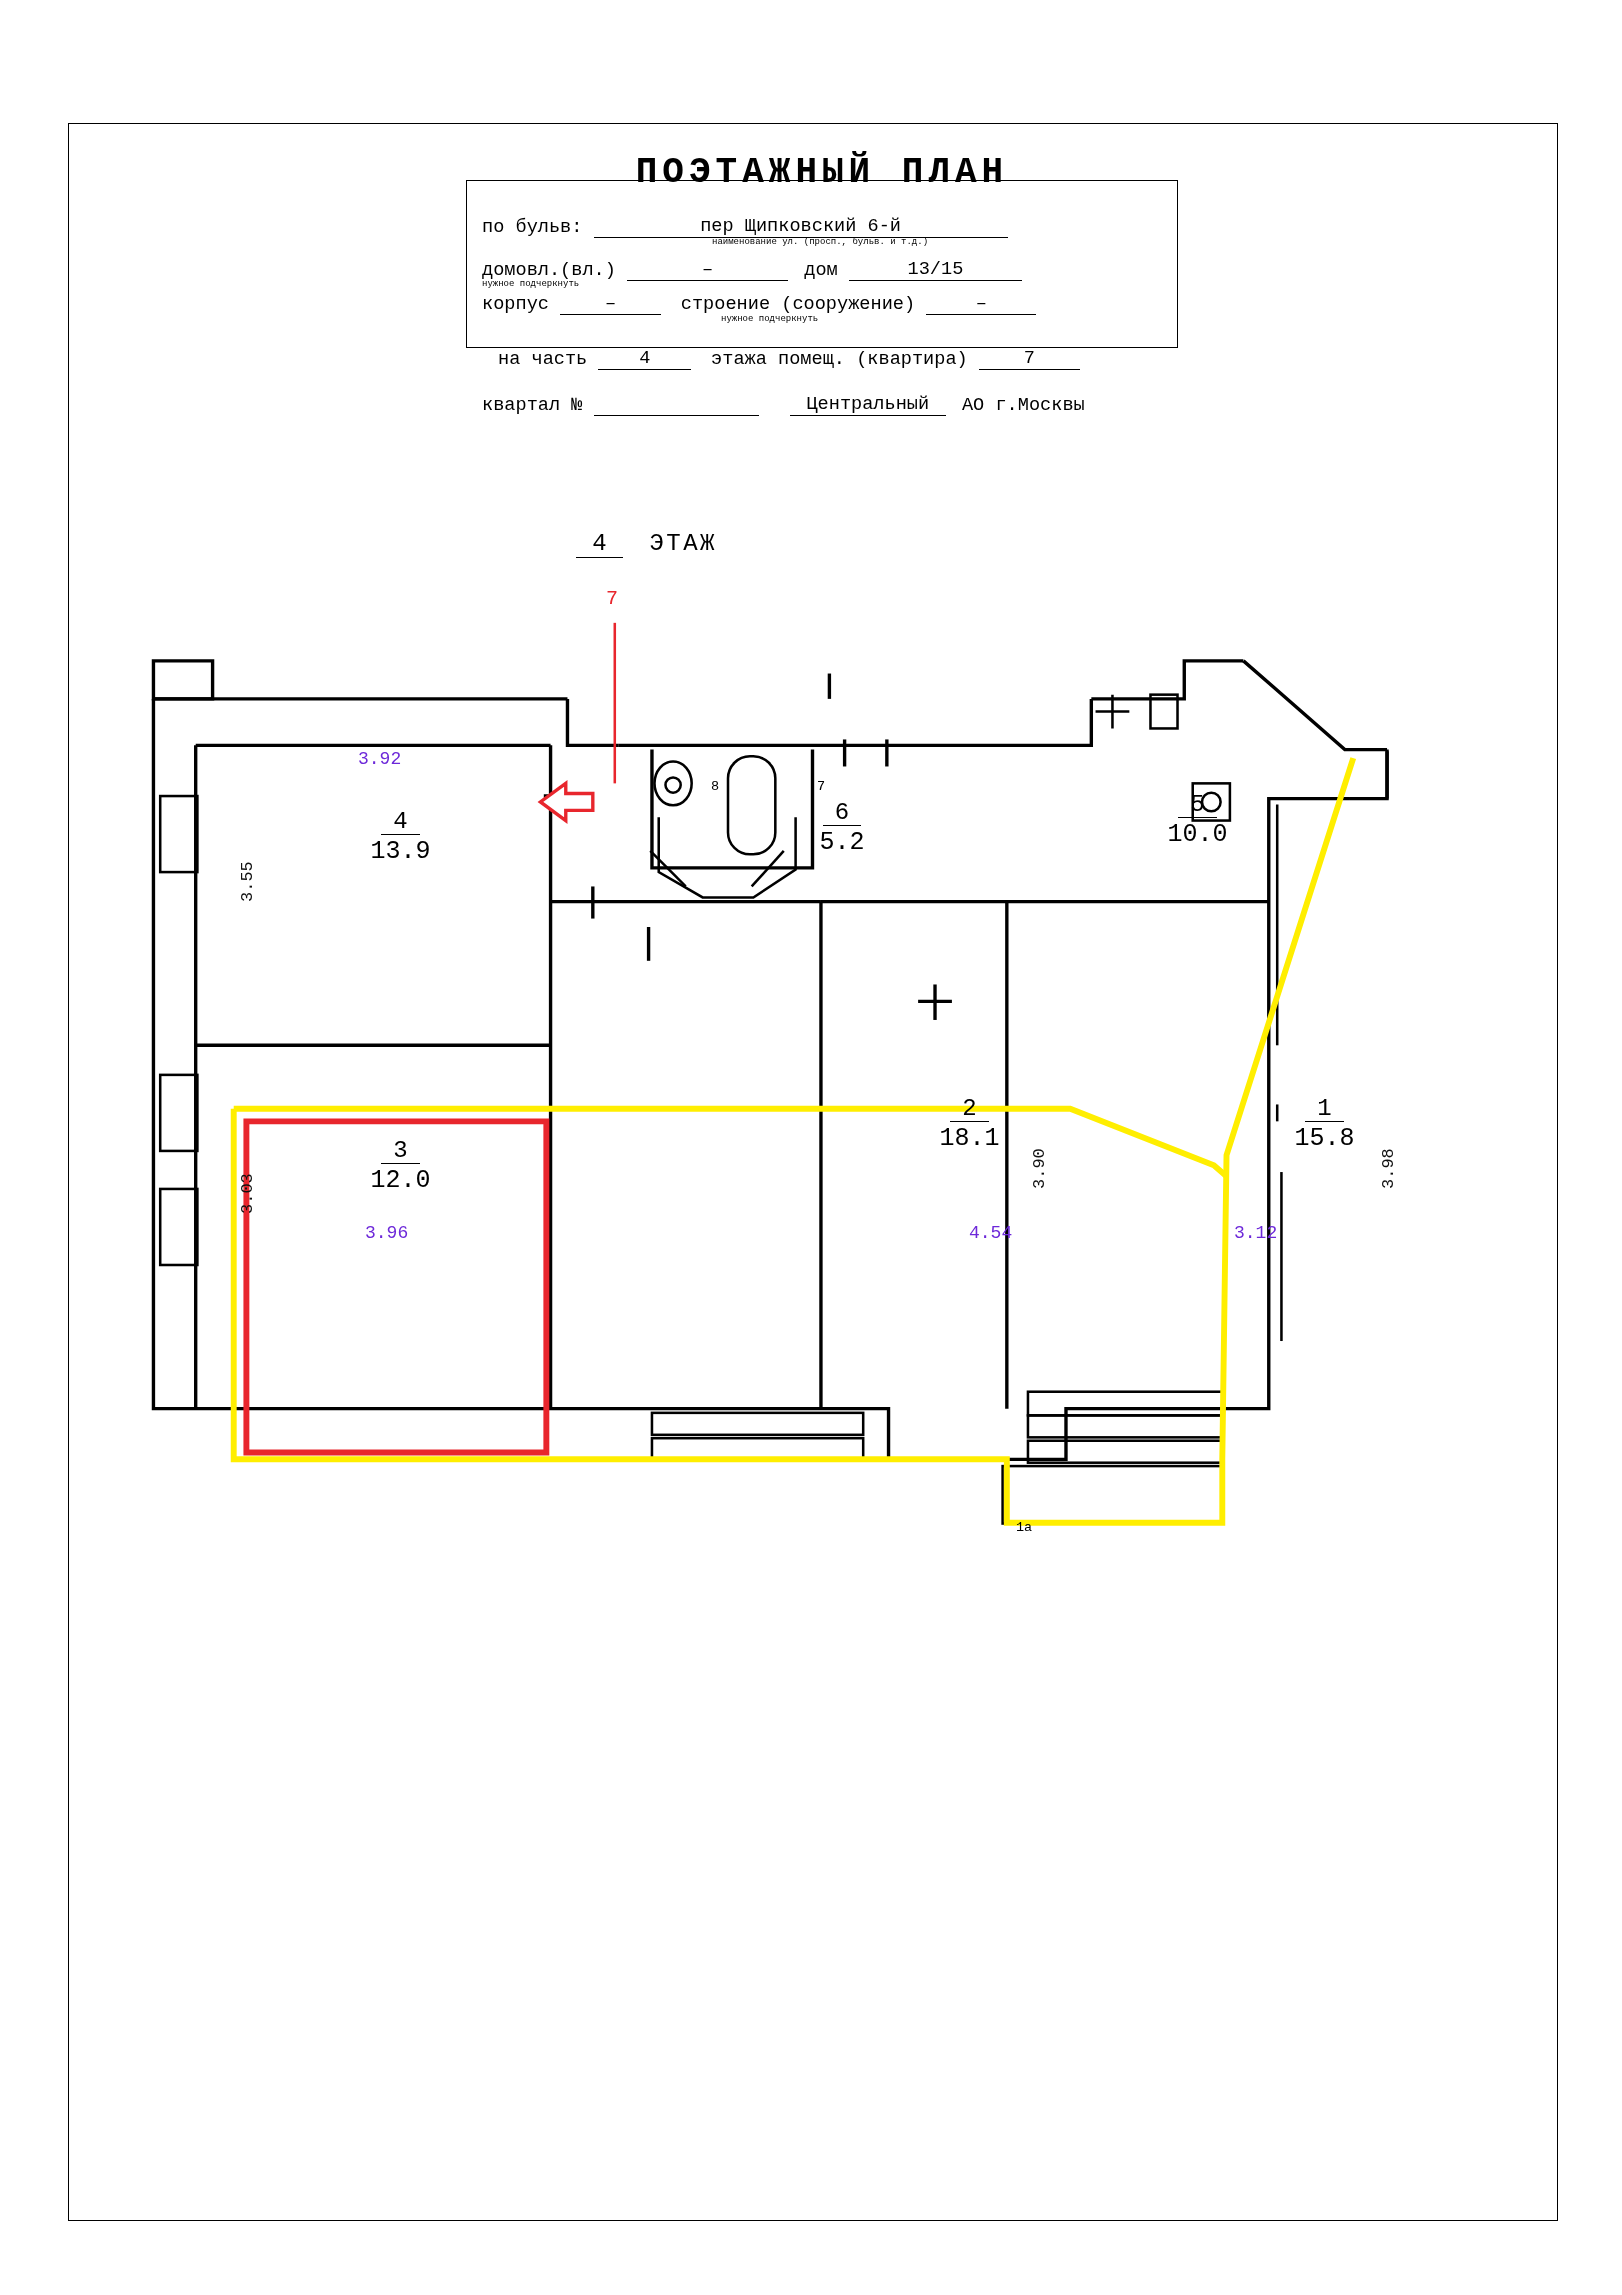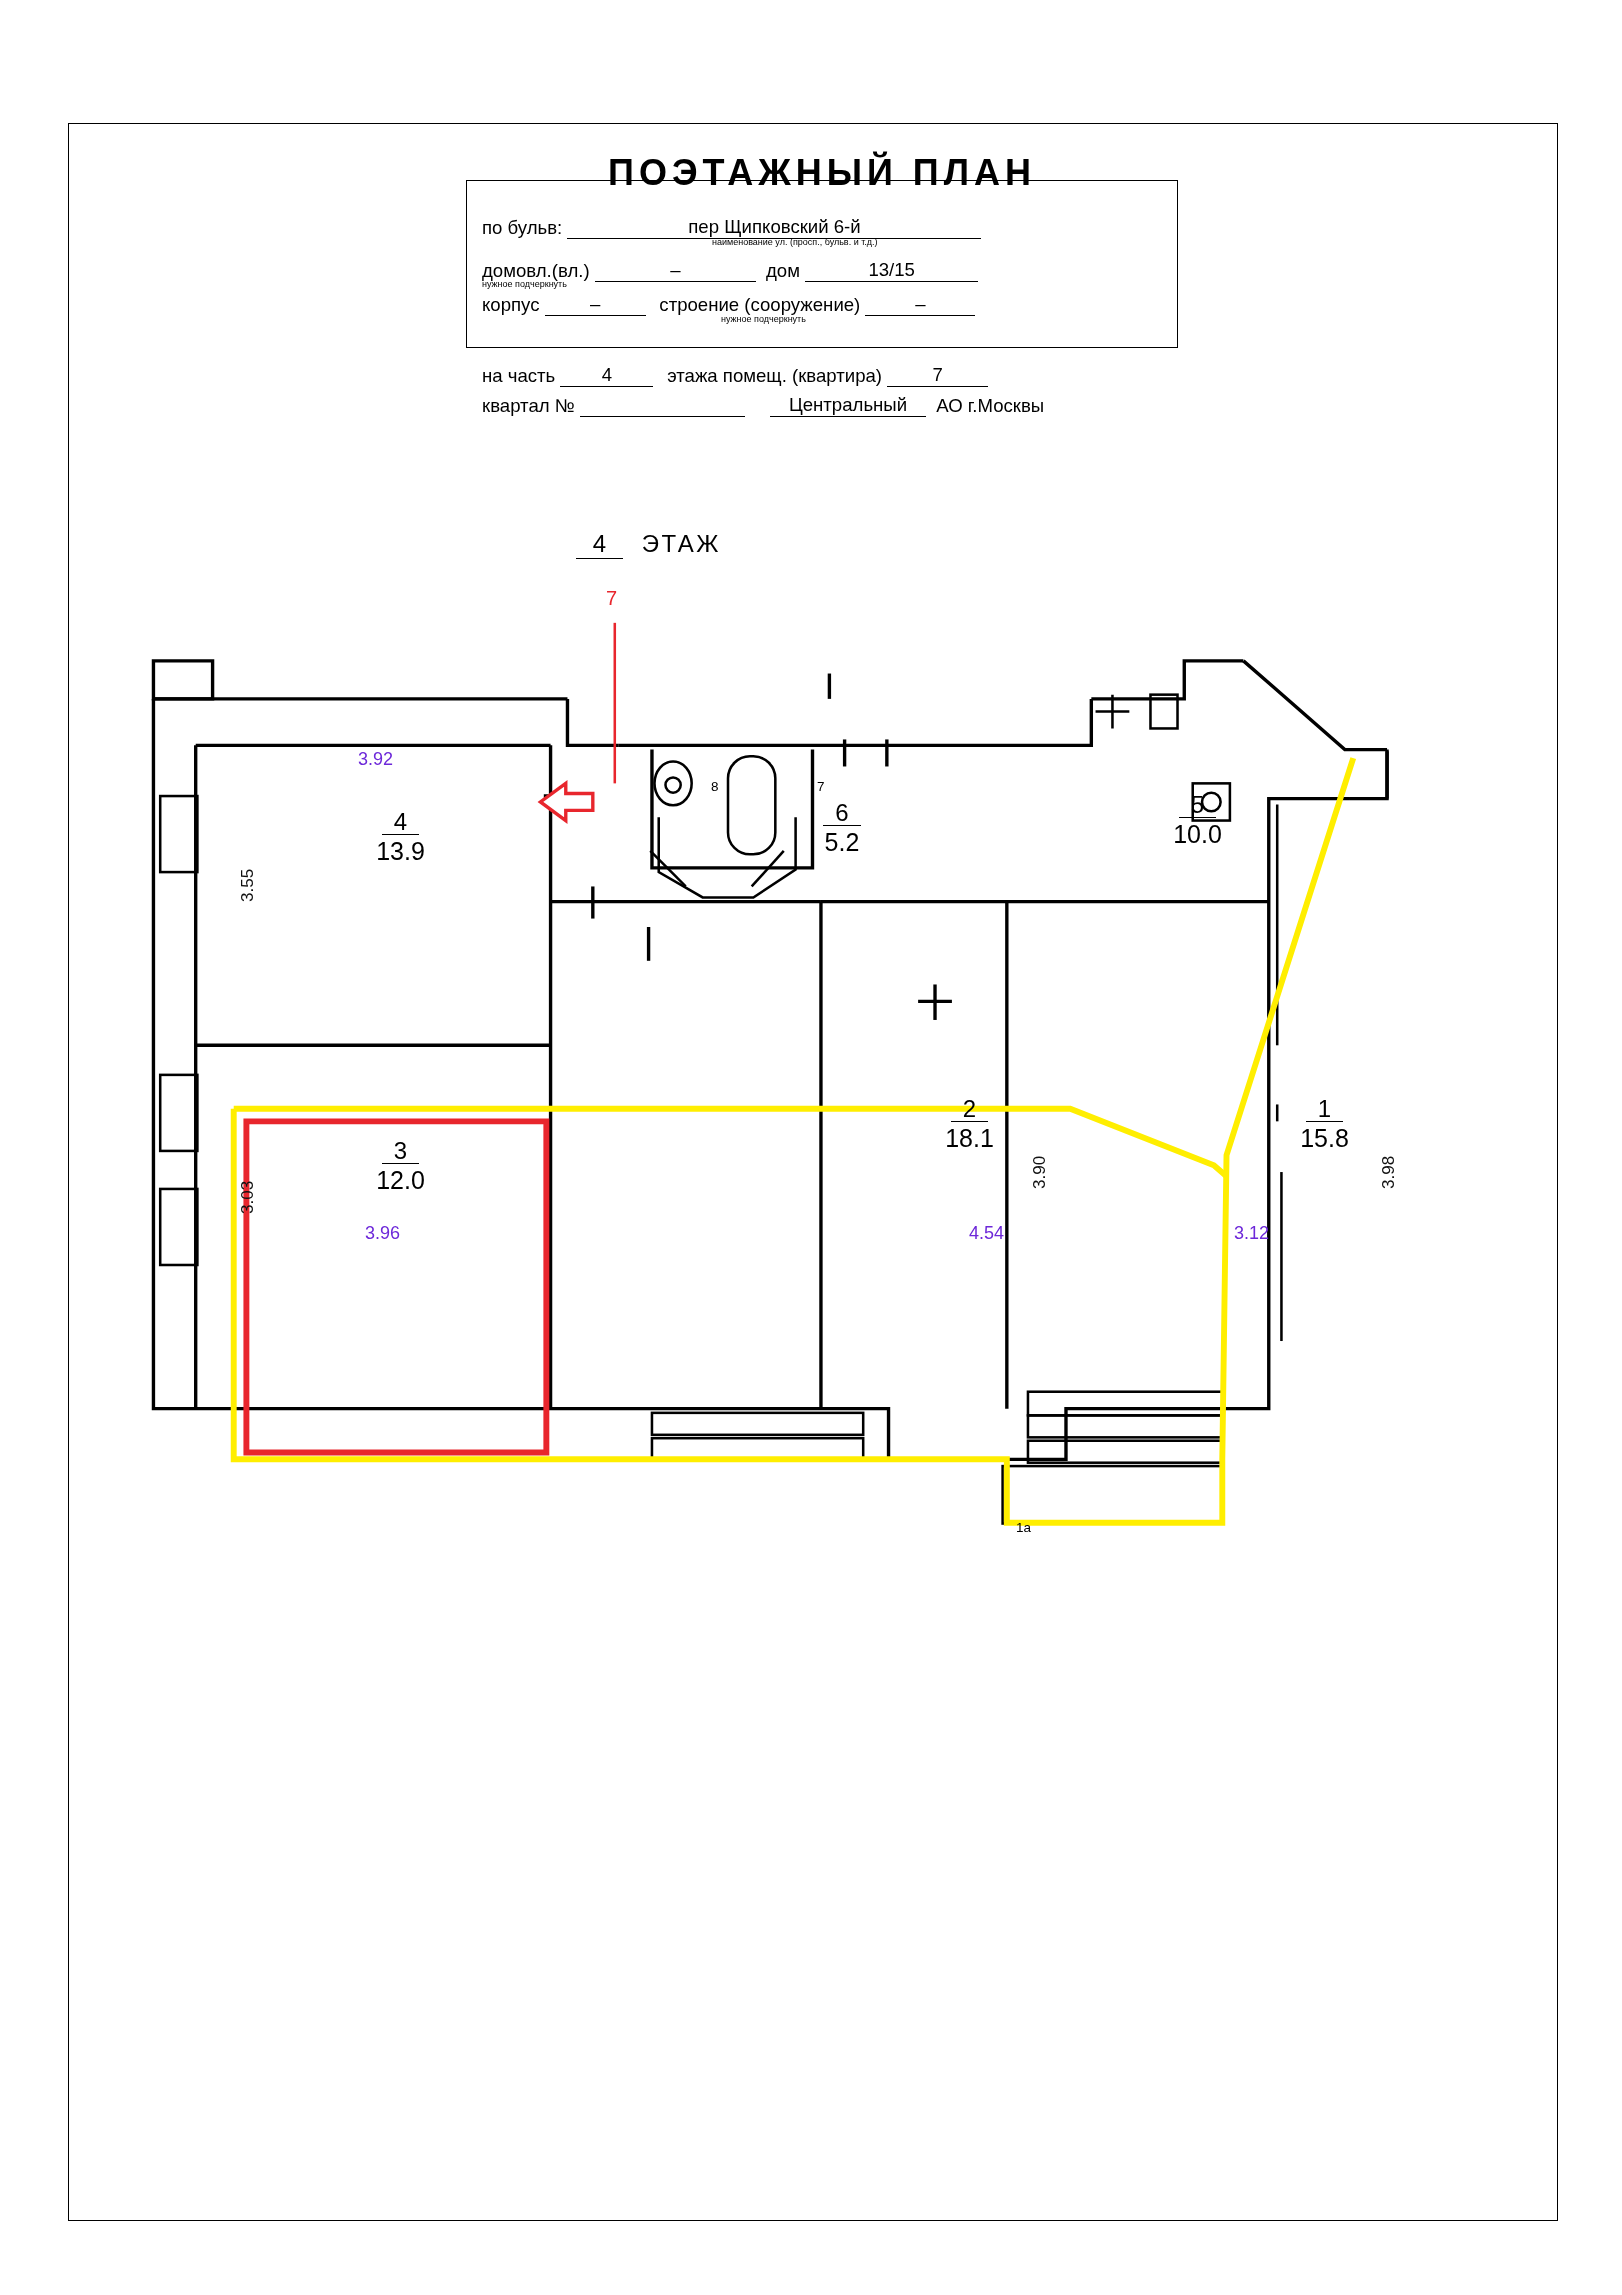--- a/index.html
+++ b/index.html
@@ -1,18 +1,18 @@
 <!DOCTYPE html>
 <html style="font-size:13.5px"><head>
 <meta charset="utf-8">
 <style>
   html,body{margin:0;padding:0;background:#ffffff;}
   body{font-family:"Liberation Sans", sans-serif;}
   #page{position:relative;width:1623px;height:2295px;background:#ffffff;overflow:hidden;}
-  #sheet{position:absolute;left:68px;top:123px;width:1488px;height:2096px;border:1.7px solid #000;background:#fff;}
+  #sheet{position:absolute;left:68px;top:123px;width:1488px;height:2096px;border:1.7px solid #000;background:#fff;font-family:Liberation Mono, monospace;}
 
   
   #titlebox{position:absolute;left:397px;top:56px;width:710px;height:166px;border:1.7px solid #000;background:#fff;}
   #title{position:absolute;left:0;top:-29px;width:710px;text-align:center;font-size:36px;font-weight:bold;letter-spacing:5px;}
   .trow{position:absolute;left:15px;font-size:18.6px;white-space:nowrap;}
   .uline{display:inline-block;border-bottom:1.4px solid #000;text-align:center;vertical-align:bottom;}
   .tiny{position:absolute;font-size:9px;white-space:nowrap;}
 
   
   #floorlabel{position:absolute;left:507px;top:406px;font-size:24px;white-space:nowrap;}
@@ -52,21 +52,21 @@
       <div class="tiny" style="left:15px;top:98px;">нужное подчеркнуть</div>
 
       <div class="trow" style="top:112px;">
         <span>корпус</span>
         <span class="uline" style="width:101px;">–</span>
         <span style="padding-left:8.5px;">строение (сооружение)</span>
         <span class="uline" style="width:110px;">–</span>
       </div>
       <div class="tiny" style="left:254px;top:133px;">нужное подчеркнуть</div>
 
-      <div class="trow" style="top:183px;">
+      <div class="trow" style="top:167px;margin-left:16px;">
         <span>на часть</span>
         <span class="uline" style="width:93px;">4</span>
         <span style="padding-left:8.5px;">этажа помещ. (квартира)</span>
         <span class="uline" style="width:101px;">7</span>
       </div>
 
       <div class="trow" style="top:213px;">
         <span>квартал №</span>
         <span class="uline" style="width:165px;"></span>
         <span class="uline" style="width:156px;margin-left:20px;">Центральный</span>

